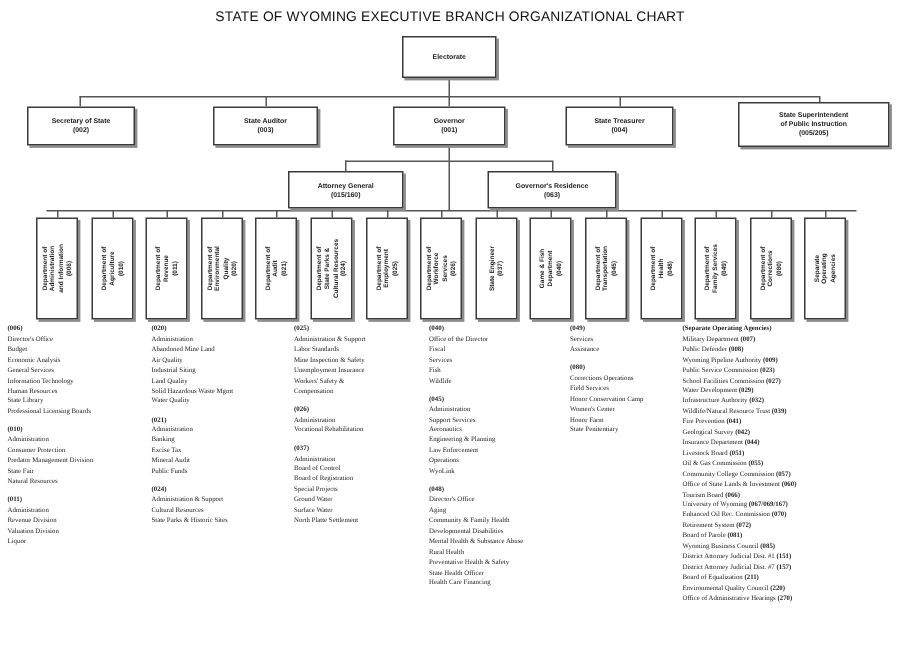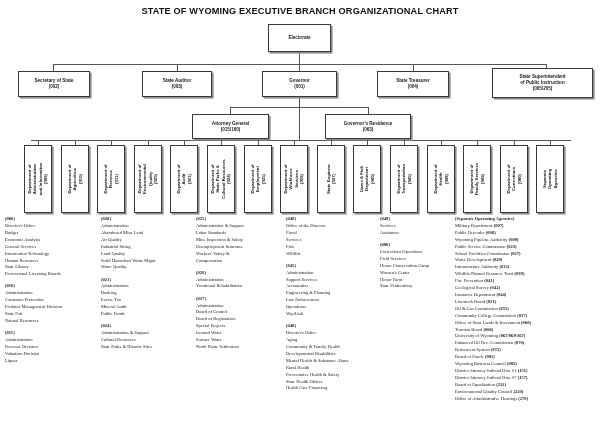--- a/index.html
+++ b/index.html
@@ -13,21 +13,21 @@
     overflow: hidden;
     font-family: "Liberation Serif", serif;
     color: #1a1a1a;
     position: relative;
   }
 
   
   #chart-title {
     text-align: center;
     font-family: "Liberation Sans", sans-serif;
-    font-weight: bold;
+    font-weight: normal;
     font-size: 9.2px;
     letter-spacing: 0.15px;
     padding-top: 6px;
     color: #111;
   }
 
   
   .box {
     position: absolute;
     box-sizing: border-box;

